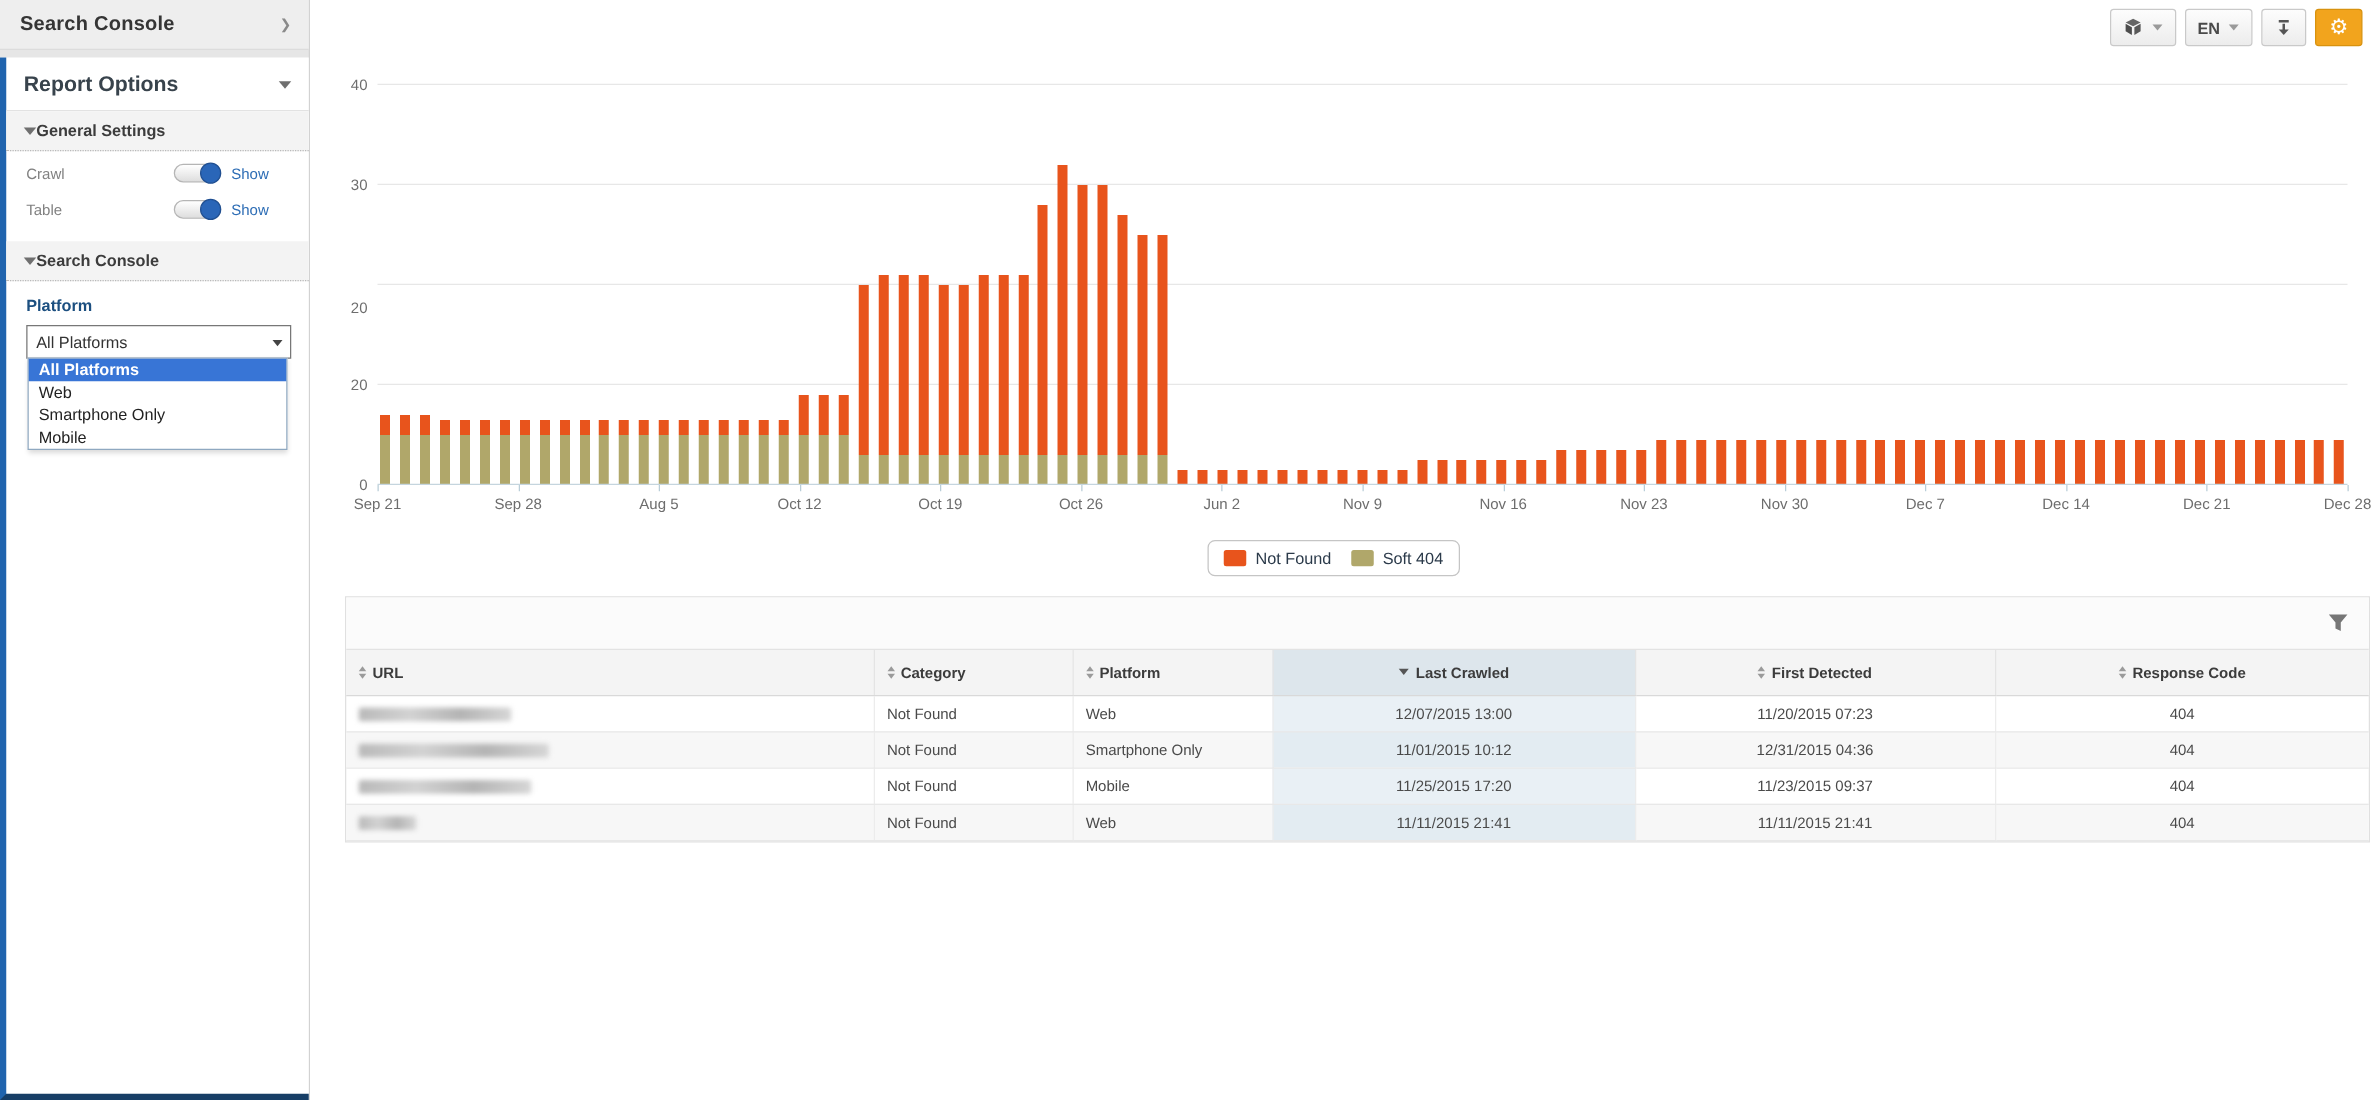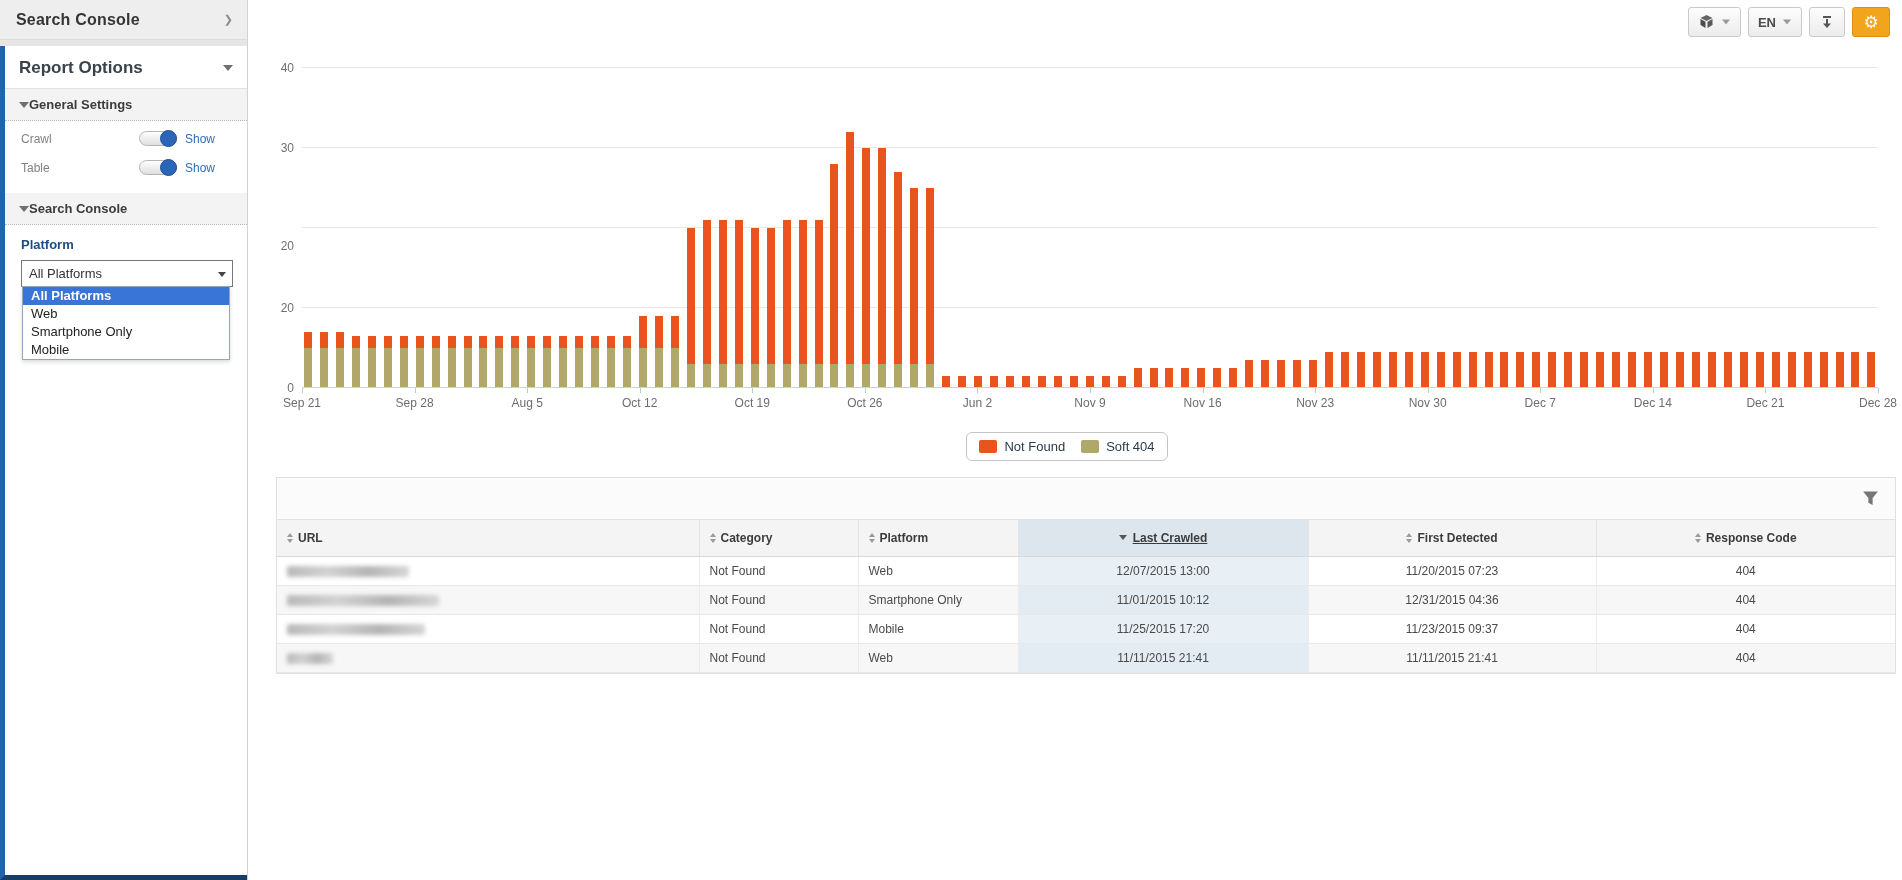--- a/index.html
+++ b/index.html
@@ -80,21 +80,21 @@
   .leg-lab { font-size:13px; color:#2b3a4a; }
 
   
   .table-box { margin:16px 6px 0 28px; border:1px solid #e0e0e0; }
   .table-toolbar { height:42px; background:#fbfbfb; border-bottom:1px solid #e3e3e3;
     display:flex; align-items:center; justify-content:flex-end; padding-right:16px; }
   table { width:100%; border-collapse:collapse; table-layout:fixed; font-size:12px; }
   th { background:#f4f4f4; height:36px; font-weight:bold; color:#3c3c3c; border-bottom:1px solid #d9d9d9;
     border-right:1px solid #e4e4e4; text-align:left; padding:0 10px; cursor:pointer; }
   th.center, td.center { text-align:center; }
-  th.hl { background:#dde6ec;text-decoration:underline; }
+  th.hl { background:#dde6ec; }
   td.hl { background:#e9f0f5; }
   tr:nth-child(even) td { background:#f7f7f7; }
   tr:nth-child(even) td.hl { background:#e3ecf2; }
   td { height:29px; padding:0 10px; color:#4a4a4a; border-bottom:1px solid #e8e8e8; border-right:1px solid #ececec; }
   th:last-child, td:last-child { border-right:none; }
   .th-inner { display:flex; align-items:center; }
   th.center .th-inner { justify-content:center; }
   .sorticons { display:inline-flex; flex-direction:column; gap:2px; margin-right:5px; }
   .sorticons i { display:block; width:0; height:0; border-left:3.5px solid transparent; border-right:3.5px solid transparent; }
   .sorticons .up { border-bottom:4px solid #9a9a9a; }

